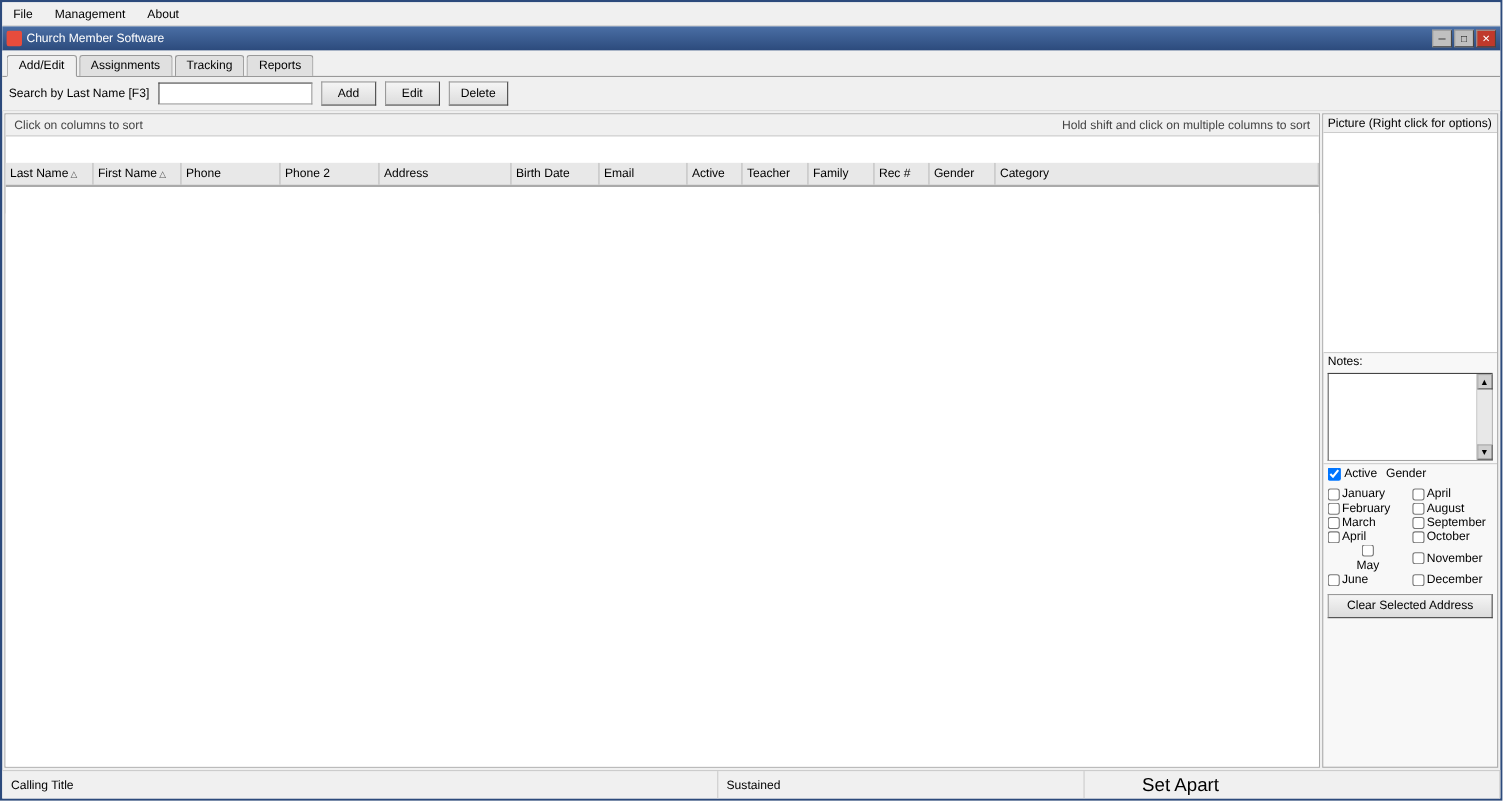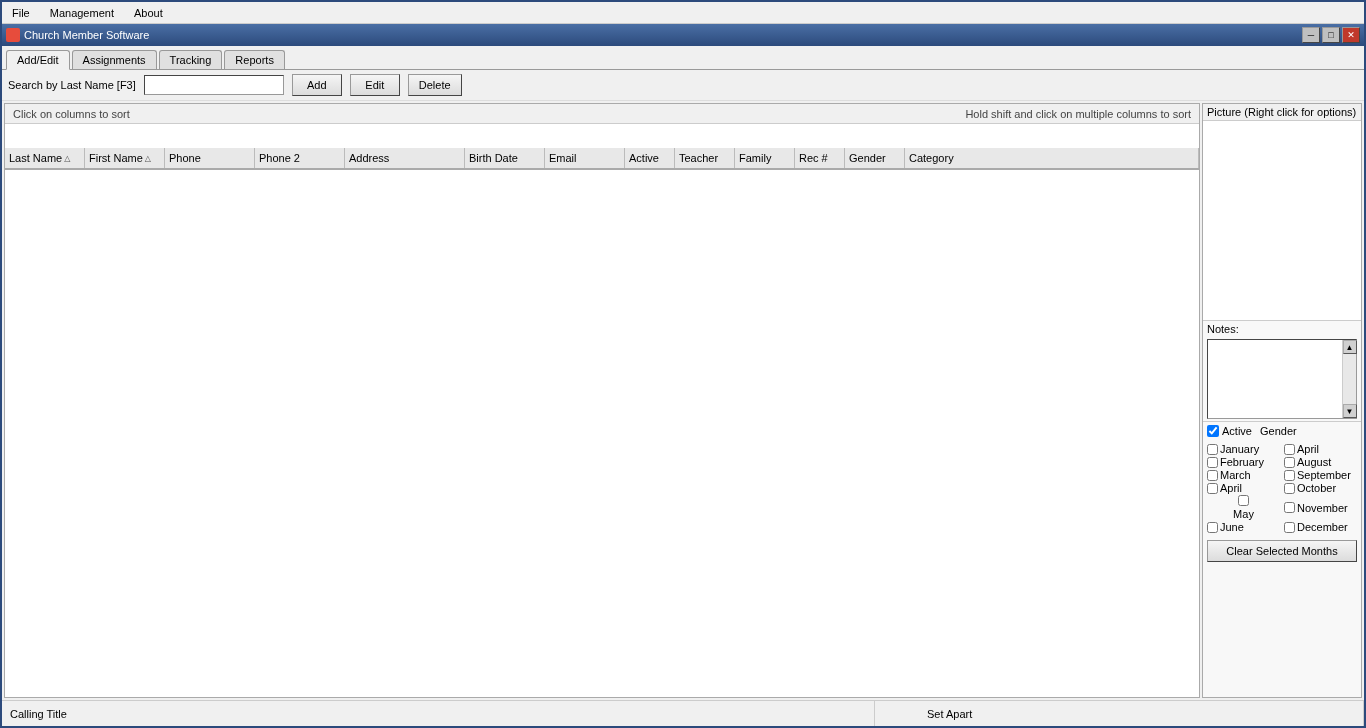--- a/index.html
+++ b/index.html
@@ -449,27 +449,30 @@
             <input type="checkbox" style="width: 11px; height: 11px;">
               <span>June</span>
           </label>
           <label class="month-label" style="display:flex;align-items:center;gap:2px;font-size:11px;white-space:nowrap;">
             <input type="checkbox" style="width: 11px; height: 11px;">
               <span>December</span>
           </label>
         </div>
       </div>
 
-      <button id="clear-months-btn" style="margin:4px; height:22px; padding:2px 6px; border:1px outset #999; background:linear-gradient(to bottom, #f5f5f5, #dcdcdc); cursor:pointer; font-size:11px; width:calc(100% - 8px);">Clear Selected Months</button>
+      <button id="clear-months-btn" style="margin:4px; height:22px; padding:2px 6px; border:1px outset #999; background:linear-gradient(to bottom, #f5f5f5, #dcdcdc); cursor:pointer; font-size:11px; width:calc(100% - 8px);">Clear Selected Address</button>
 
     </div>
   </div>
 
   <div id="status-bar" style="height:26px; background:#f0f0f0; border-top:1px solid #ccc; display:flex; align-items:center;">
     <div class="status-cell" style="flex:2; height:100%; border-right:1px solid #ccc; display:flex; align-items:center; padding:0 8px; font-size:11px;">
       <span>Calling Title</span>
     </div>
-    <div class="status-cell" style="flex:1; height:100%; display:flex; align-items:center; padding:0 8px; font-size:11px;margin-left:44px;">
+    <div class="status-cell" style="flex:1; height:100%; border-right:1px solid #ccc; display:flex; align-items:center; padding:0 8px; font-size:11px;">
+      <span>Sustained</span>
+    </div>
+    <div class="status-cell" style="flex:1; height:100%; display:flex; align-items:center; padding:0 8px; font-size:17px;margin-left:44px;">
       <span>Set Apart</span>
     </div>
   </div>
 
 </div>
 
 </body></html>

